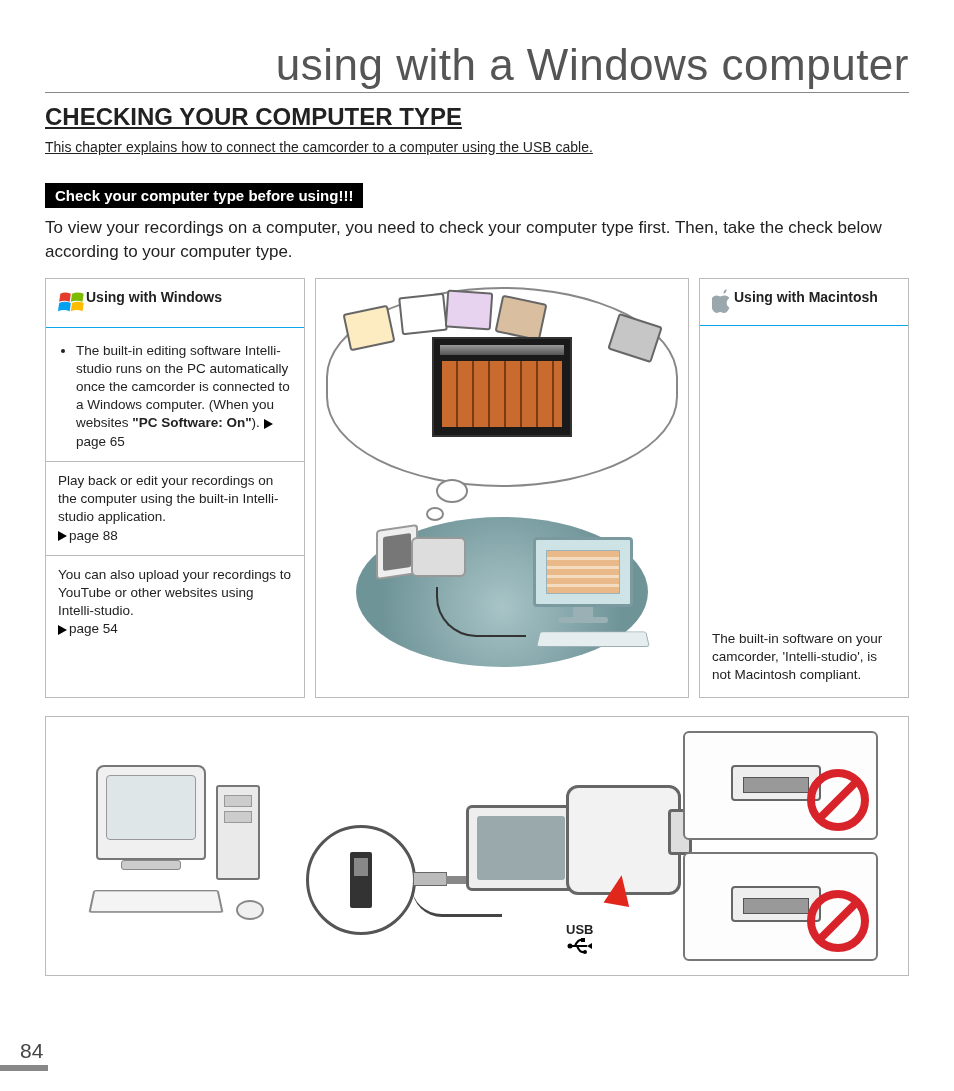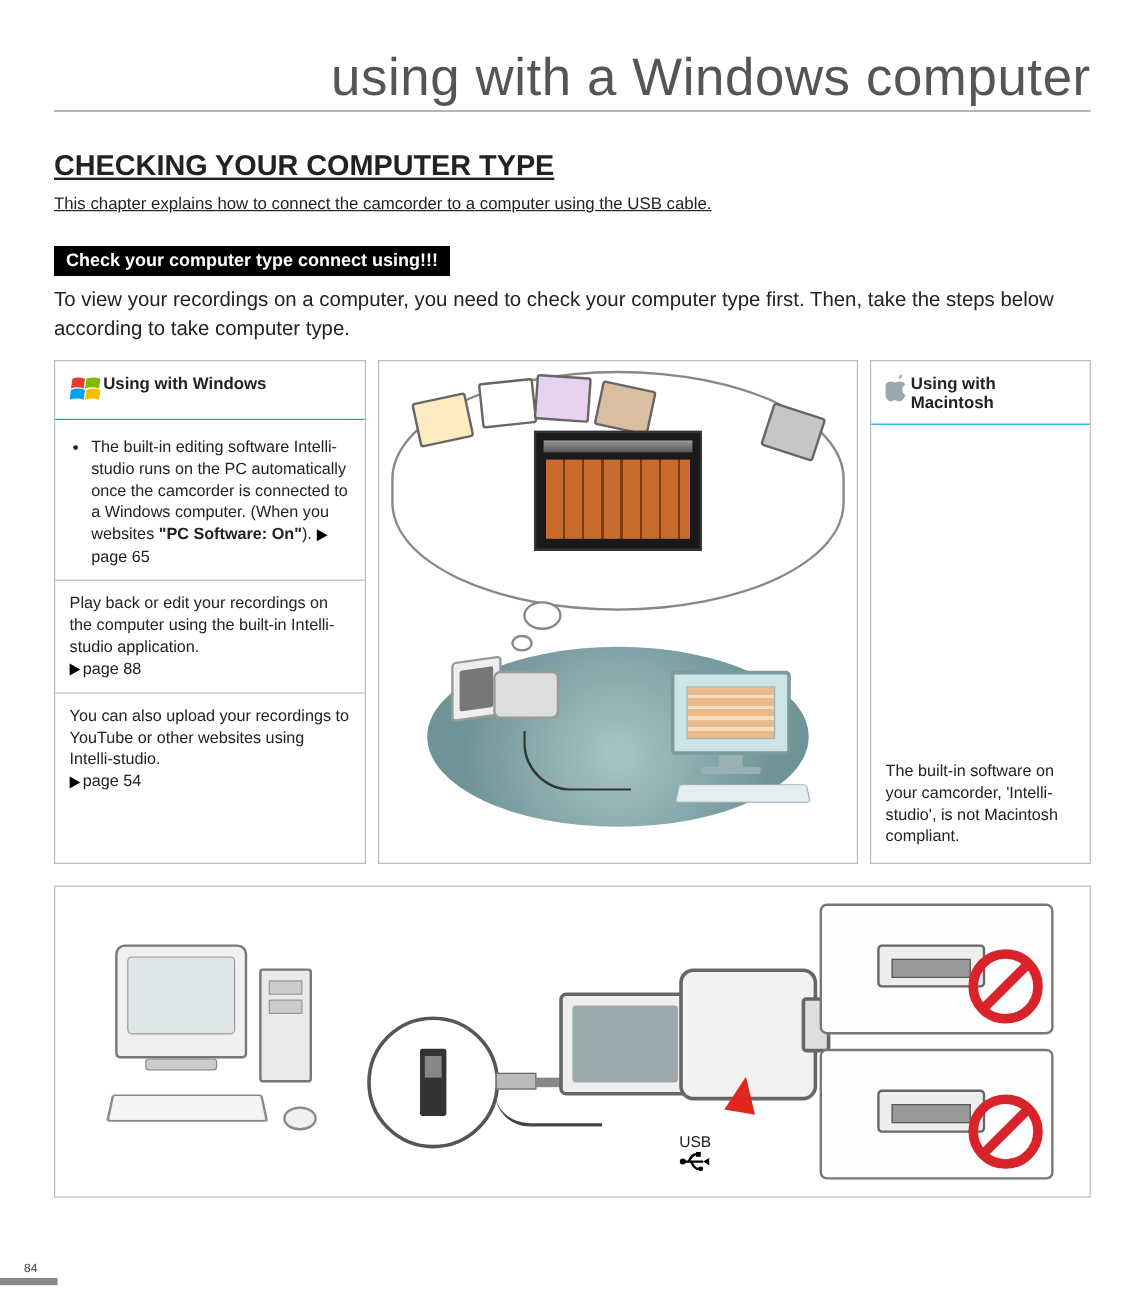--- a/index.html
+++ b/index.html
@@ -12,21 +12,21 @@
     padding: 40px 45px 0 45px;
     color: #222;
   }
   .page-title {
     font-size: 44px;
     font-weight: 300;
     text-align: right;
     color: #555;
     border-bottom: 1px solid #888;
     padding-bottom: 2px;
-    margin-bottom: 32px;
+    margin-bottom: 10px;
     letter-spacing: 0.5px;
   }
   .section-heading {
     font-size: 24px;
     font-weight: bold;
     text-decoration: underline;
     margin-bottom: 8px;
   }
   .intro-text {
     font-size: 14px;
@@ -62,21 +62,21 @@
     flex: 1;
     border: 1px solid #bbb;
     display: flex;
     align-items: center;
     justify-content: center;
     position: relative;
     min-height: 420px;
     background: #fff;
   }
   .col-right {
-    width: 184px;
+    width: 210px;
     border: 1px solid #bbb;
     display: flex;
     flex-direction: column;
   }
   .os-header {
     display: flex;
     align-items: flex-start;
     gap: 0;
     padding: 10px 12px;
     border-bottom: 1px solid #0ea5e9;
@@ -316,21 +316,21 @@
     width:115px; height:110px;
     border:3px solid #666; border-radius:12px;
     background:#f2f2f2;
   }
   .cam-big-lens{
     position:absolute; right:-6px; top:34px;
     width:24px; height:46px; border:3px solid #666; border-radius:4px; background:#ddd;
   }
   .usb-label{
     position:absolute; left:520px; bottom:20px;
-    font-size:13px; font-weight:normal; text-align:center;
+    font-size:13px; font-weight:bold; text-align:center;
   }
   .usb-trident{
     display:block; margin:0 auto;
   }
   .red-arrow{
     position:absolute; left:560px; bottom:70px;
     width:0; height:0;
     border-left:13px solid transparent;
     border-right:13px solid transparent;
     border-bottom:30px solid #e1261c;
@@ -365,39 +365,39 @@
     background:#999; border:1px solid #555;
   }
   .no-circle{
     position:absolute; right:6px; bottom:6px;
     width:64px; height:64px;
   }
   .no-circle svg{ width:100%; height:100%; }
 
   .page-num{
     position:absolute; left:20px; bottom:28px;
-    font-size:10px; color:#444;
+    font-size:21px; color:#444;
   }
   .page-num-bar{
     position:absolute; left:0; bottom:20px;
     width:48px; height:6px; background:#888;
   }
 </style>
 </head>
 <body>
 
 
 
 <div class="page-title">using with a Windows computer</div>
 
 <div class="section-heading">CHECKING YOUR COMPUTER TYPE</div>
 <div class="intro-text">This chapter explains how to connect the camcorder to a computer using the USB cable.</div>
 
-<div class="black-banner">Check your computer type connect using!!!</div>
-<div class="banner-followup">To view your recordings on a computer, you need to check your computer type first. Then, take the steps below according to take computer type.</div>
+<div class="black-banner">Check your computer type before using!!!</div>
+<div class="banner-followup">To view your recordings on a computer, you need to check your computer type first. Then, take the check below according to your computer type.</div>
 
 <div class="columns">
 
   <div class="col-left">
     <div class="os-header">
       <svg class="win-logo" viewBox="0 0 48 48">
         <path fill="#e53b2c" d="M4 8 Q12 4 22 8 L20 22 Q10 18 2 22 Z"></path>
         <path fill="#7cbb00" d="M24 8 Q34 4 44 8 L42 22 Q32 18 22 22 Z"></path>
         <path fill="#00a1f1" d="M2 24 Q12 20 22 24 L20 38 Q10 34 0 38 Z"></path>
         <path fill="#ffbb00" d="M24 24 Q34 20 44 24 L42 38 Q32 34 22 38 Z"></path>

